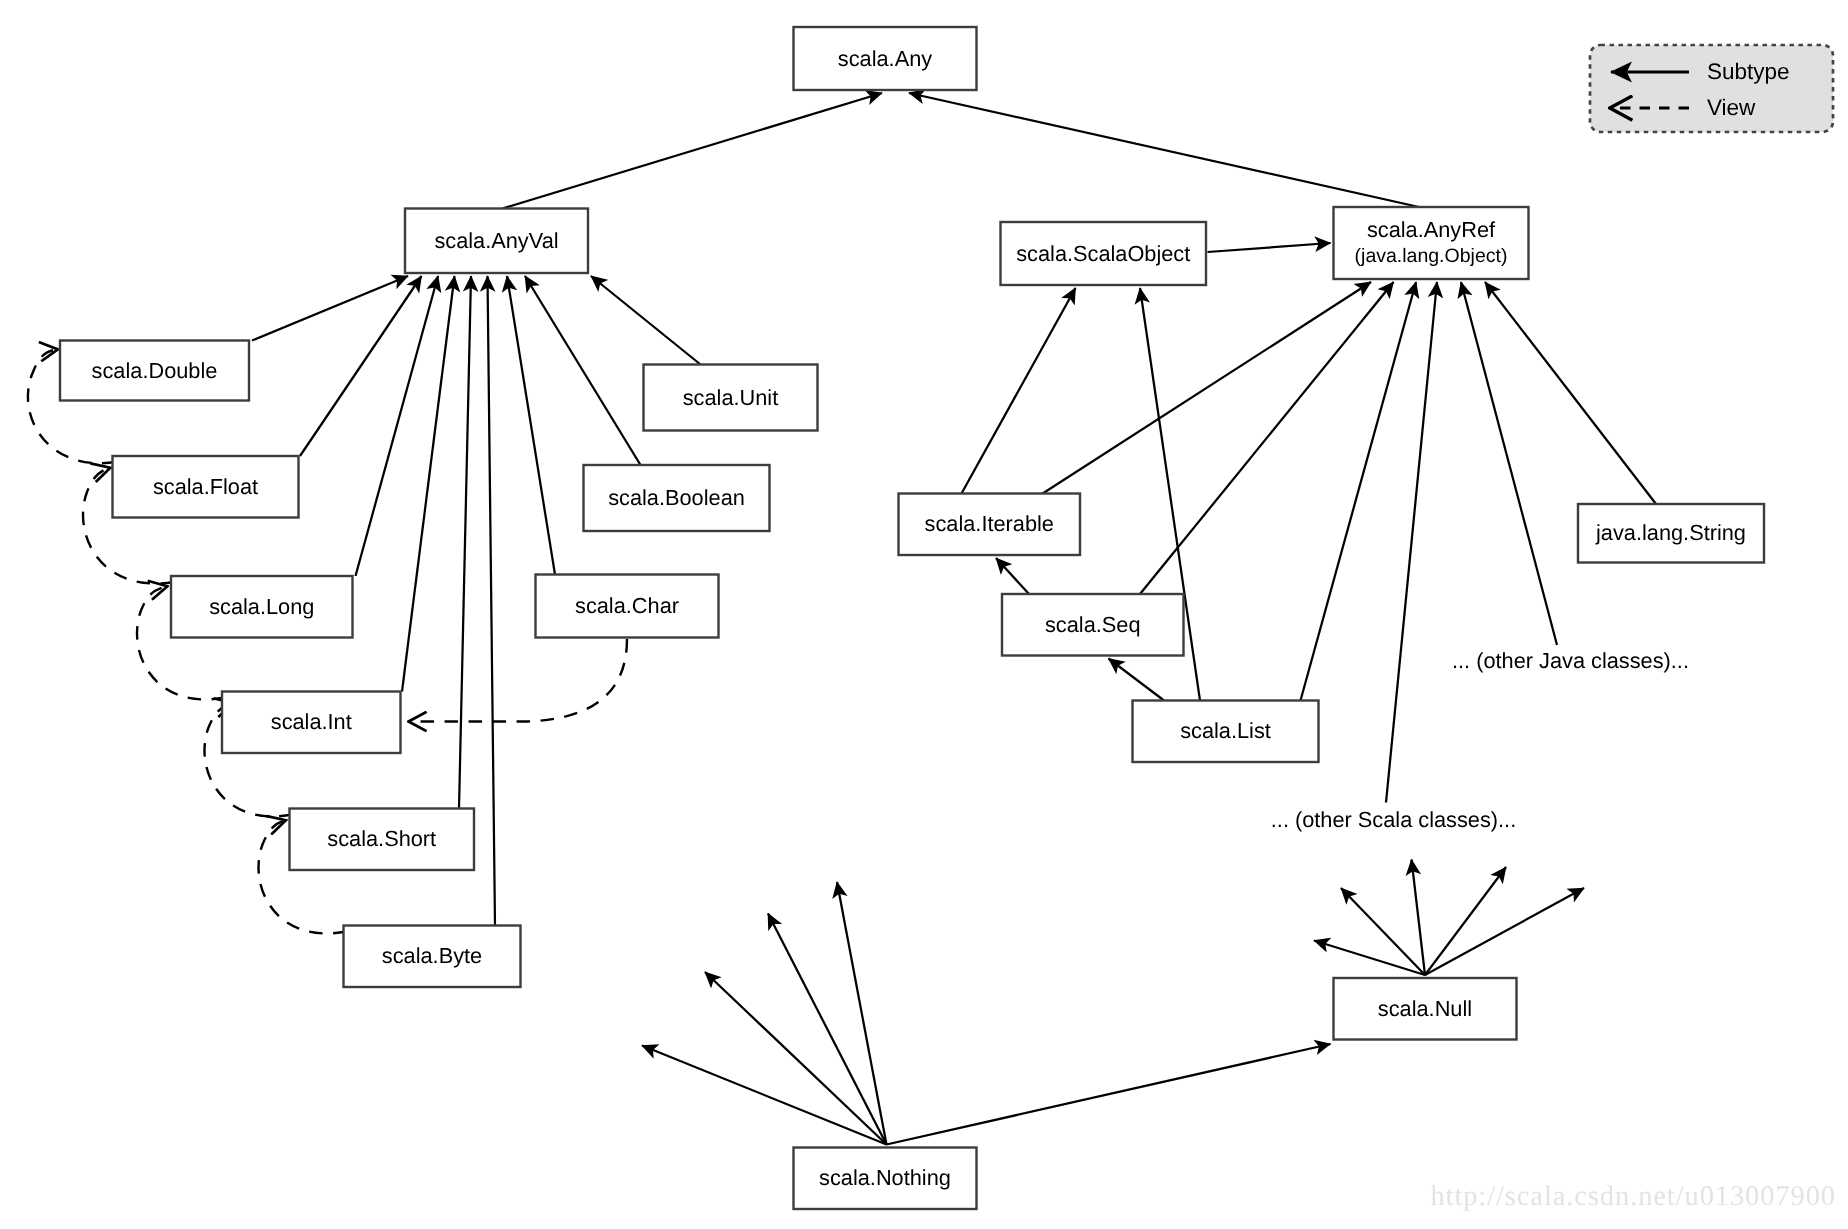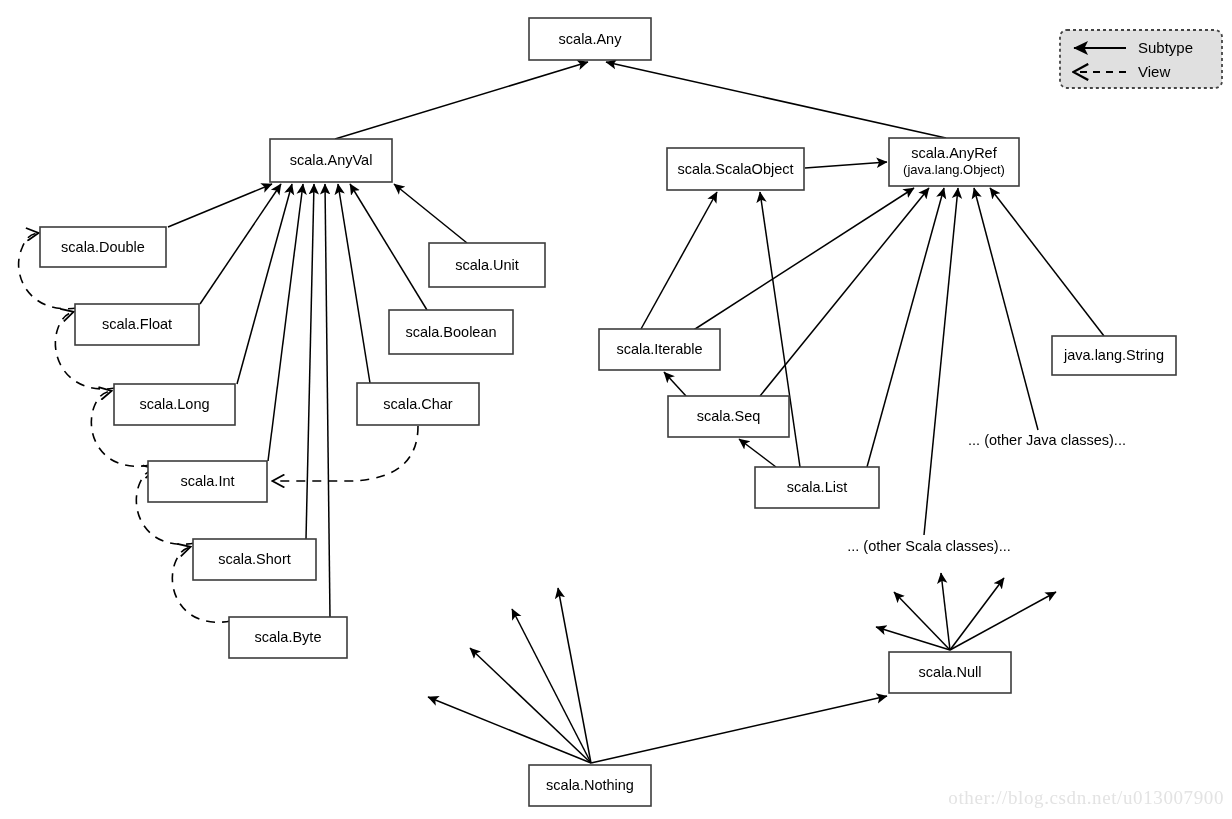--- a/index.html
+++ b/index.html
@@ -215,13 +215,13 @@
 
   <g id="legend">
       <rect x="1060" y="30" width="162" height="58" rx="7" ry="7" class="legend-box"></rect>
       <line x1="1126" y1="48" x2="1074" y2="48" class="legend-line" marker-end="url(#arrow-solid)"></line>
       <text x="1138" y="49" class="legend-text">Subtype</text>
       <line x1="1126" y1="72" x2="1074" y2="72" class="legend-line dashed" marker-end="url(#arrow-open)"></line>
       <text x="1138" y="73" class="legend-text">View</text>
     </g>
 </svg>
 
-<div class="watermark">other://blog.csdn.net/u013007900</div>
+<div class="watermark">http://scala.csdn.net/u013007900</div>
 
 </body></html>

